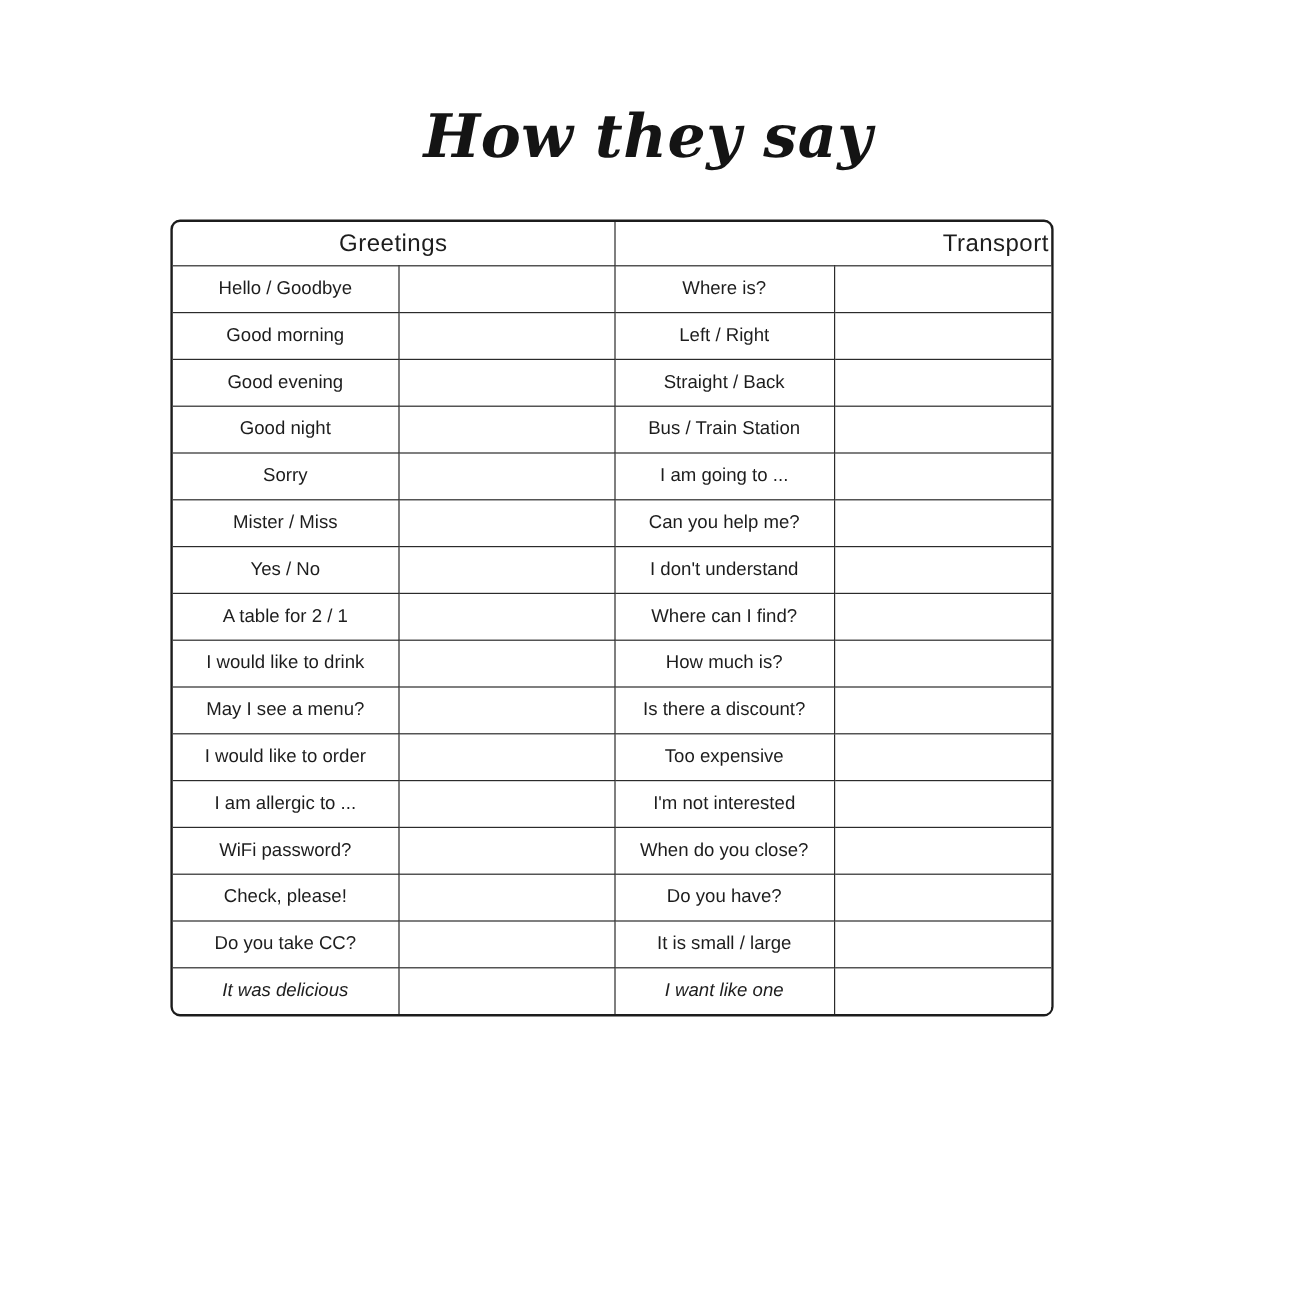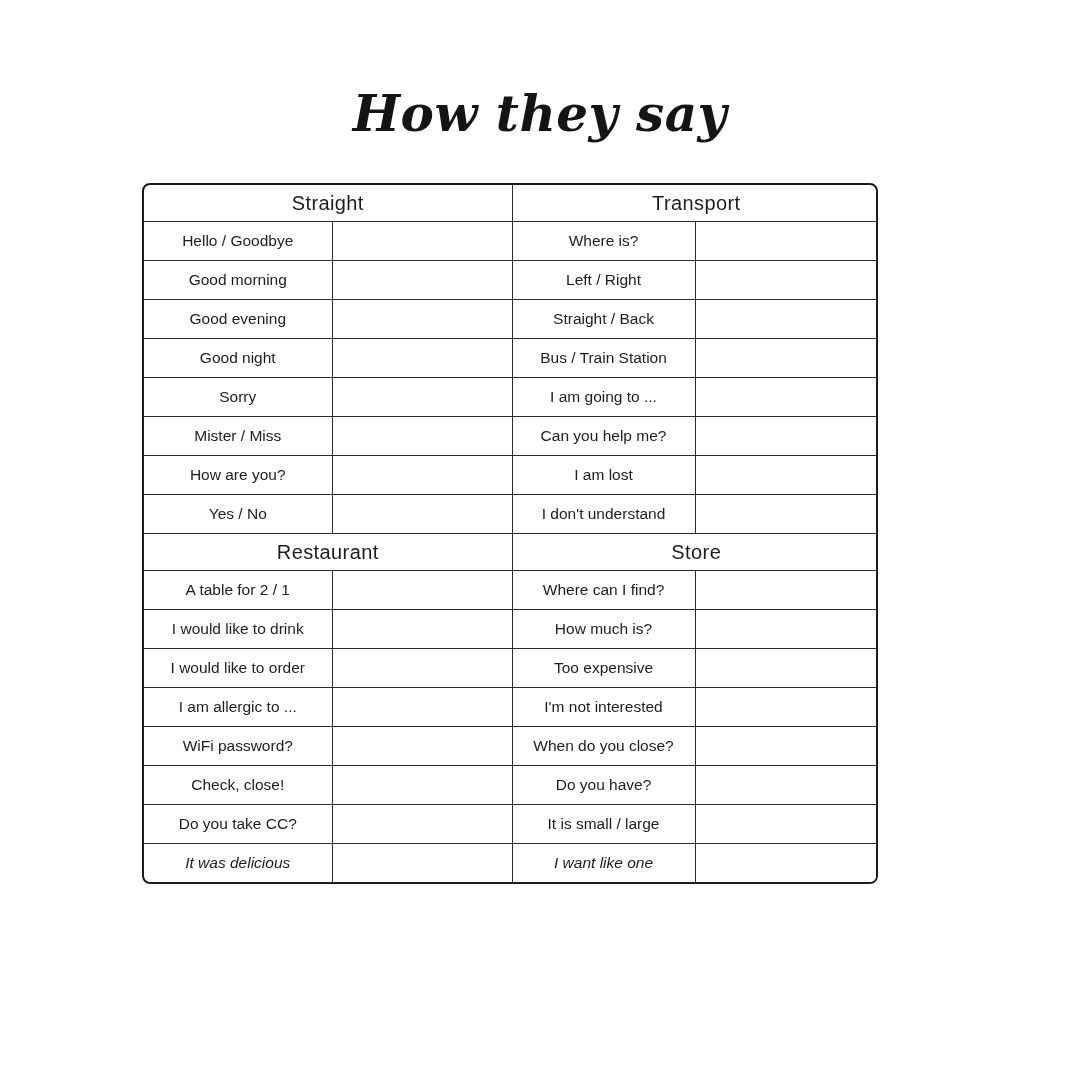--- a/index.html
+++ b/index.html
@@ -61,21 +61,21 @@
   table.grid td.head {
     font-size: 20px;
     height: 36px;
     letter-spacing: 0.4px;
     font-weight: 400;
   }
   
   table.grid tr:first-child td { border-top: none; }
   table.grid tr:last-child td { border-bottom: none; font-style: italic; }
   table.grid td:first-child { border-left: none; }
-  table.grid td:last-child { border-right: none; }
+  table.grid td:last-child { border-right: none; text-align: right; }
 
   col.lbl { width: 188px; }
   col.blank { width: 180px; }
   col.lbl2 { width: 183px; }
   col.blank2 { width: 185px; }
 
   .fill { background: #ffffff; }
 </style>
 </head>
 <body>
@@ -87,21 +87,21 @@
   <div class="sheet">
     <table class="grid">
       <colgroup>
         <col class="lbl">
           <col class="blank">
           <col class="lbl2">
           <col class="blank2">
       </colgroup>
       <tbody>
           <tr>
-            <td class="head" colspan="2">Straight</td>
+            <td class="head" colspan="2">Greetings</td>
             <td class="head" colspan="2">Transport</td>
           </tr>
           <tr>
             <td>Hello / Goodbye</td>
             <td class="fill"></td>
             <td>Where is?</td>
             <td class="fill"></td>
           </tr>
           <tr>
             <td>Good morning</td>
@@ -127,67 +127,63 @@
             <td>I am going to ...</td>
             <td class="fill"></td>
           </tr>
           <tr>
             <td>Mister / Miss</td>
             <td class="fill"></td>
             <td>Can you help me?</td>
             <td class="fill"></td>
           </tr>
           <tr>
-            <td>How are you?</td>
-            <td class="fill"></td>
-            <td>I am lost</td>
-            <td class="fill"></td>
-          </tr>
-          <tr>
             <td>Yes / No</td>
             <td class="fill"></td>
             <td>I don't understand</td>
             <td class="fill"></td>
           </tr>
           <tr>
-            <td class="head" colspan="2">Restaurant</td>
-            <td class="head" colspan="2">Store</td>
-          </tr>
-          <tr>
             <td>A table for 2 / 1</td>
             <td class="fill"></td>
             <td>Where can I find?</td>
             <td class="fill"></td>
           </tr>
           <tr>
             <td>I would like to drink</td>
             <td class="fill"></td>
             <td>How much is?</td>
             <td class="fill"></td>
           </tr>
           <tr>
+            <td>May I see a menu?</td>
+            <td class="fill"></td>
+            <td>Is there a discount?</td>
+            <td class="fill"></td>
+          </tr>
+          <tr>
             <td>I would like to order</td>
             <td class="fill"></td>
             <td>Too expensive</td>
             <td class="fill"></td>
           </tr>
           <tr>
             <td>I am allergic to ...</td>
             <td class="fill"></td>
             <td>I'm not interested</td>
             <td class="fill"></td>
           </tr>
           <tr>
             <td>WiFi password?</td>
             <td class="fill"></td>
             <td>When do you close?</td>
             <td class="fill"></td>
           </tr>
           <tr>
-            <td>Check, close!</td>
+            <td>Check, please!</td>
             <td class="fill"></td>
             <td>Do you have?</td>
             <td class="fill"></td>
           </tr>
           <tr>
             <td>Do you take CC?</td>
             <td class="fill"></td>
             <td>It is small / large</td>
             <td class="fill"></td>
           </tr>

